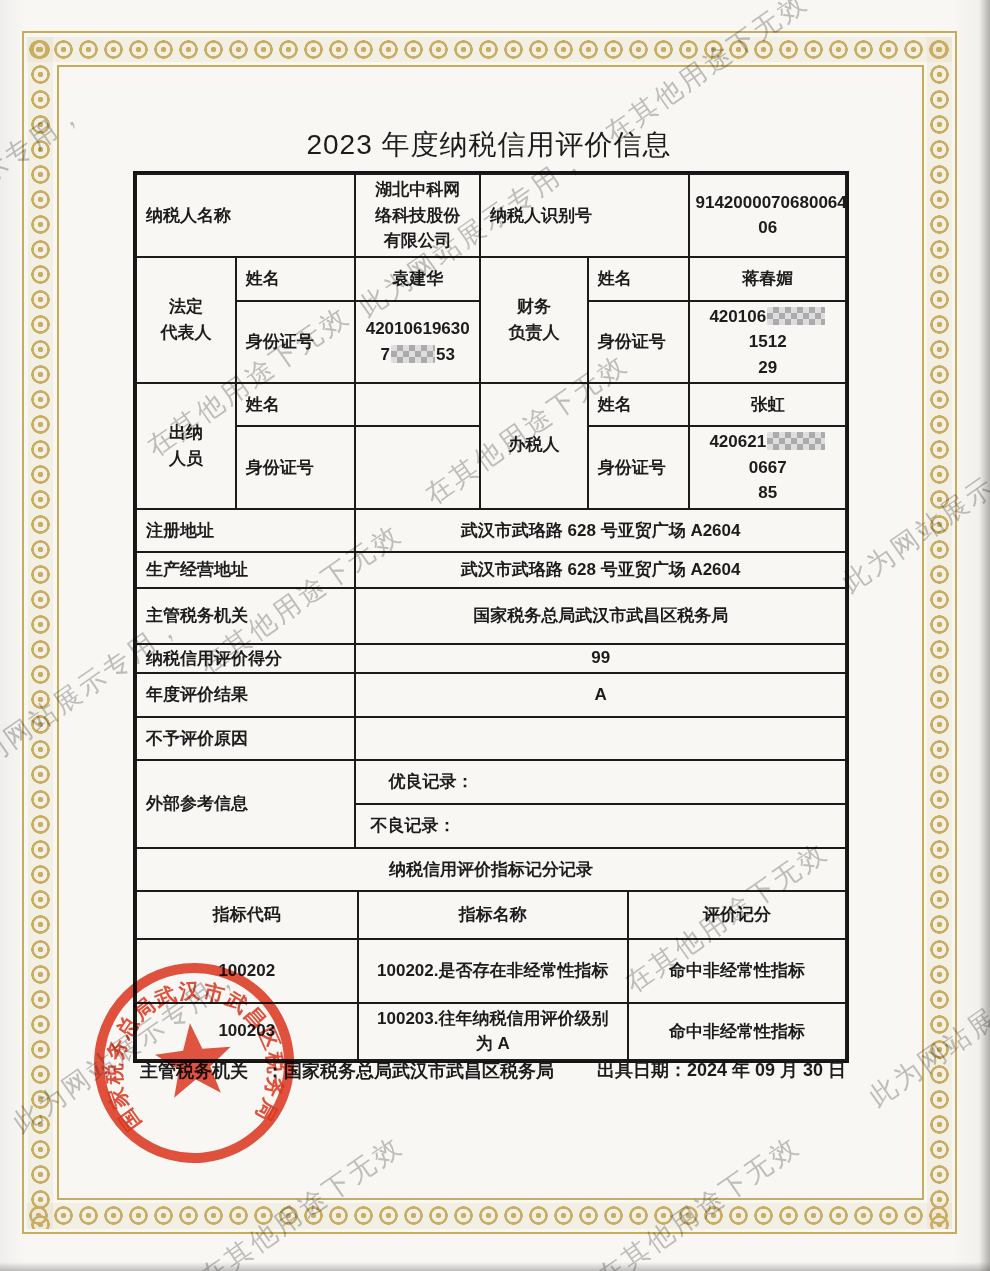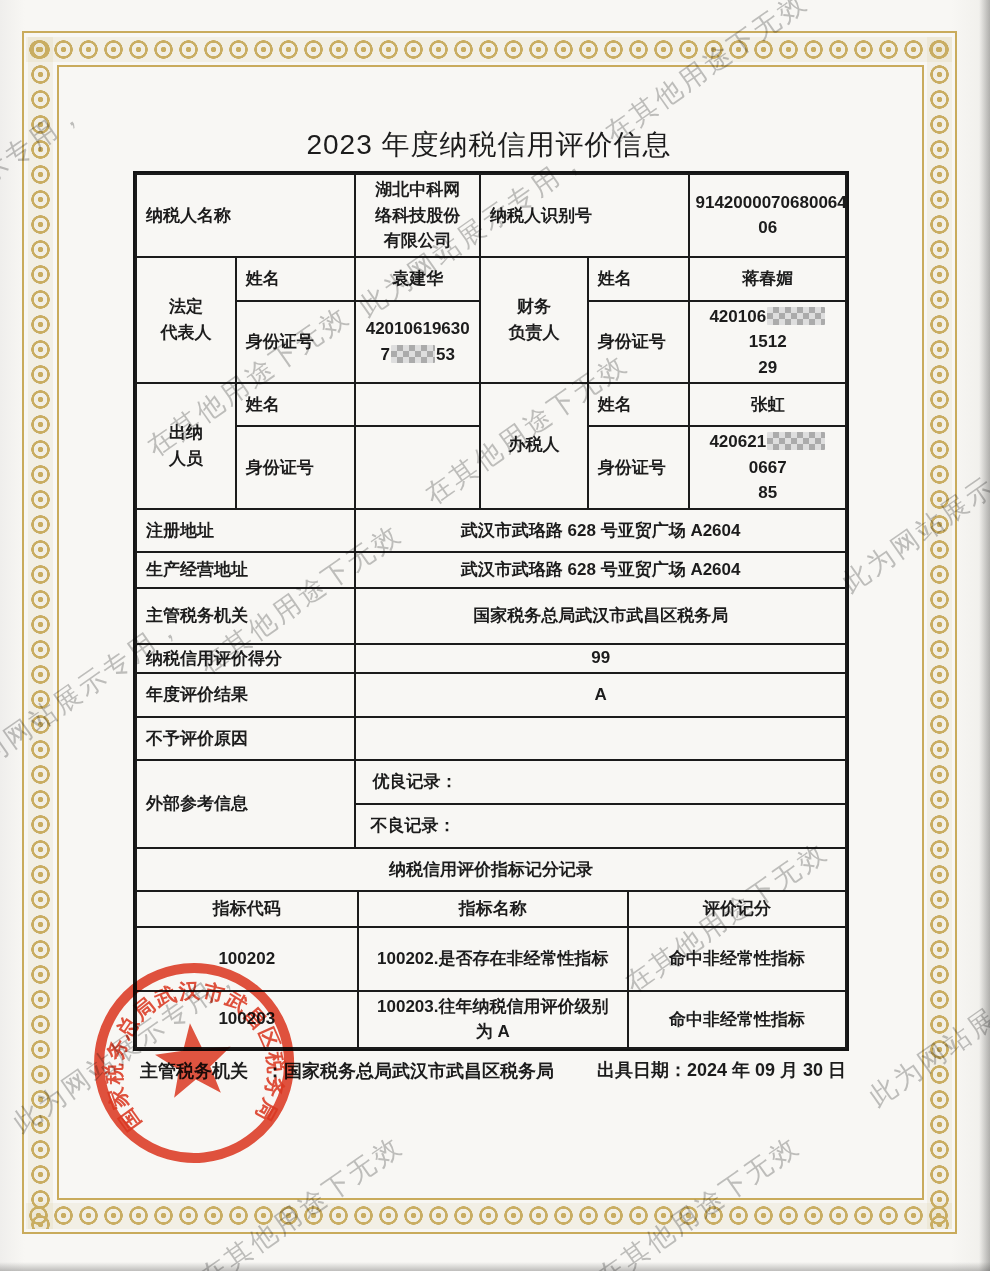--- a/index.html
+++ b/index.html
@@ -172,39 +172,39 @@
       <tr style="height:44px">
         <td class="lab" colspan="2">年度评价结果</td>
         <td class="ctr" colspan="4">A</td>
       </tr>
       <tr style="height:43px">
         <td class="lab" colspan="2">不予评价原因</td>
         <td class="ctr" colspan="4"></td>
       </tr>
       <tr style="height:44px">
         <td class="lab" colspan="2" rowspan="2">外部参考信息</td>
-        <td class="lab" colspan="4" style="padding-left:16px">优良记录：</td>
+        <td class="lab" colspan="4" style="padding-left:32px">优良记录：</td>
       </tr>
       <tr style="height:44px">
         <td class="lab" colspan="4" style="padding-left:14px">不良记录：</td>
       </tr>
     </tbody>
       </table>
 
     <table>
       <colgroup>
         <col style="width:31.2%">
           <col style="width:38.1%">
           <col style="width:30.7%">
       </colgroup>
       <tbody>
           <tr style="height:43px">
         <td class="ctr" colspan="3">纳税信用评价指标记分记录</td>
       </tr>
-      <tr style="height:36px">
+      <tr style="height:48px">
         <td class="ctr">指标代码</td>
         <td class="ctr">指标名称</td>
         <td class="ctr">评价记分</td>
       </tr>
       <tr style="height:64px">
         <td class="ctr">100202</td>
         <td class="ctr">
           <span class="cellline">100202.是否存在非经常性指标</span>
         </td>
         <td class="ctr">命中非经常性指标</td>

